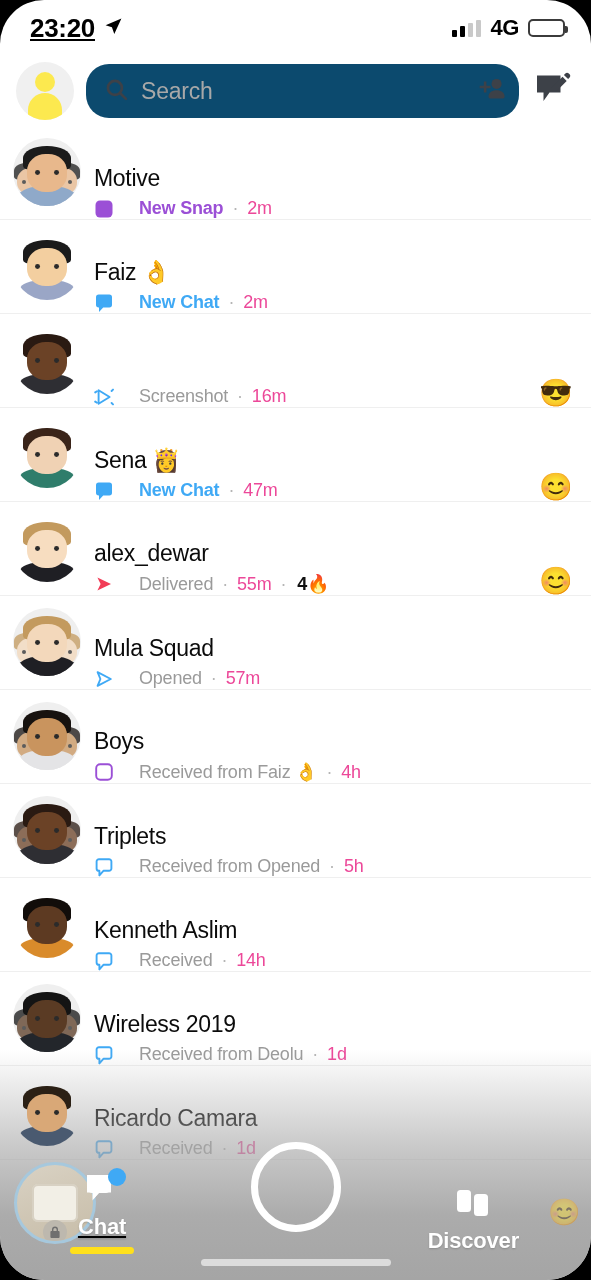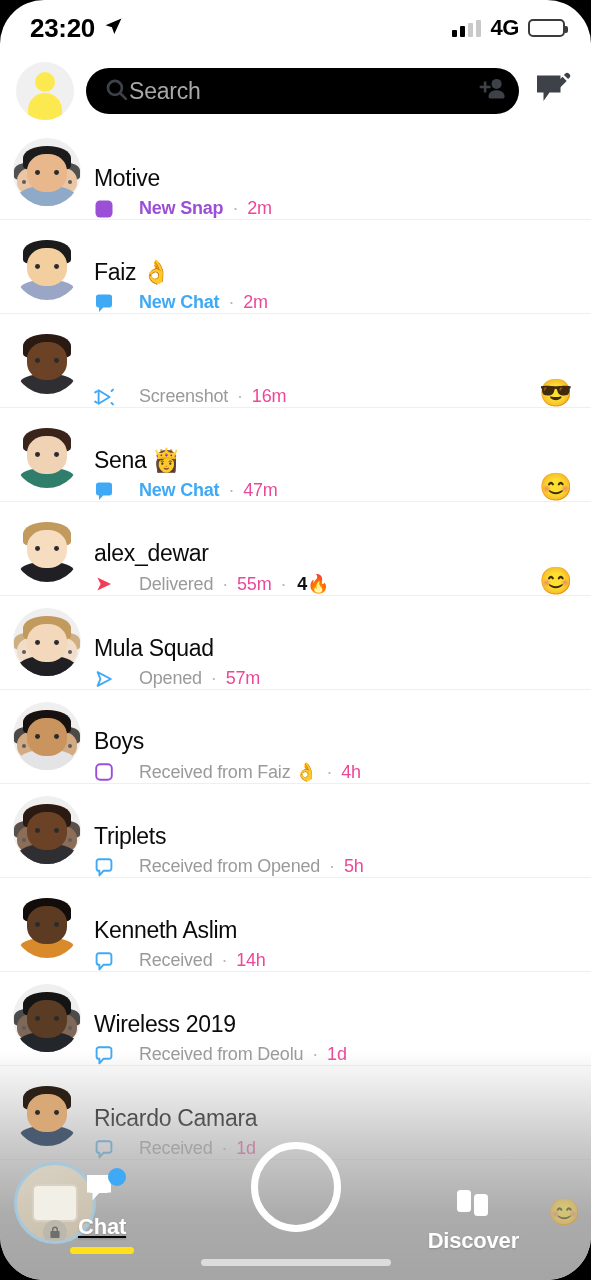--- a/index.html
+++ b/index.html
@@ -20,20 +20,21 @@
   
   #statusbar {
     position:absolute; top:0; left:0; right:0; height:56px;
     display:flex; align-items:center; justify-content:space-between;
     padding:0 26px 0 30px;
   }
   .sb-left { display:flex; align-items:center; gap:9px; }
   .sb-time {
     font-size:26px; font-weight:bold; color:#000; letter-spacing:-0.3px;
     font-family:"Liberation Sans", sans-serif;
+    text-decoration:underline;
   }
   .sb-right { display:flex; align-items:center; gap:9px; }
   .sb-4g { font-size:22px; font-weight:bold; color:#000; letter-spacing:-0.4px; }
   .bars { display:flex; align-items:flex-end; gap:3px; height:17px; }
   .bars i { display:block; width:5px; border-radius:1px; background:#c9c9c9; }
   .bars i.on { background:#000; }
   .bars i:nth-child(1){ height:7px; }
   .bars i:nth-child(2){ height:11px; }
   .bars i:nth-child(3){ height:14px; }
   .bars i:nth-child(4){ height:17px; }
@@ -60,22 +61,22 @@
   .pa-head { position:relative; width:34px; height:50px; }
   .pa-head::before {
     content:""; position:absolute; top:2px; left:7px;
     width:20px; height:20px; border-radius:50%; background:#FCE94F;
   }
   .pa-head::after {
     content:""; position:absolute; top:23px; left:0;
     width:34px; height:30px; border-radius:17px 17px 0 0; background:#FCE94F;
   }
   .searchbar {
-    flex:1 1 auto; height:46px; border-radius:23px; background:#000000;
-    display:flex; align-items:center; padding:0 14px 0 18px; 
+    flex:1 1 auto; height:54px; border-radius:23px; background:#0c4a6e;
+    display:flex; align-items:center; padding:0 14px 0 18px; gap:12px;
   }
   .search-text {
     flex:1; font-size:23px; color:#a8a8a8; letter-spacing:-0.2px;
   }
   .icon-compose { flex:0 0 auto; margin-left:4px; }
 
   
   #list { position:absolute; top:126px; left:0; right:0; bottom:0; }
   .row {
     position:relative; height:94px; display:flex; align-items:flex-end;

